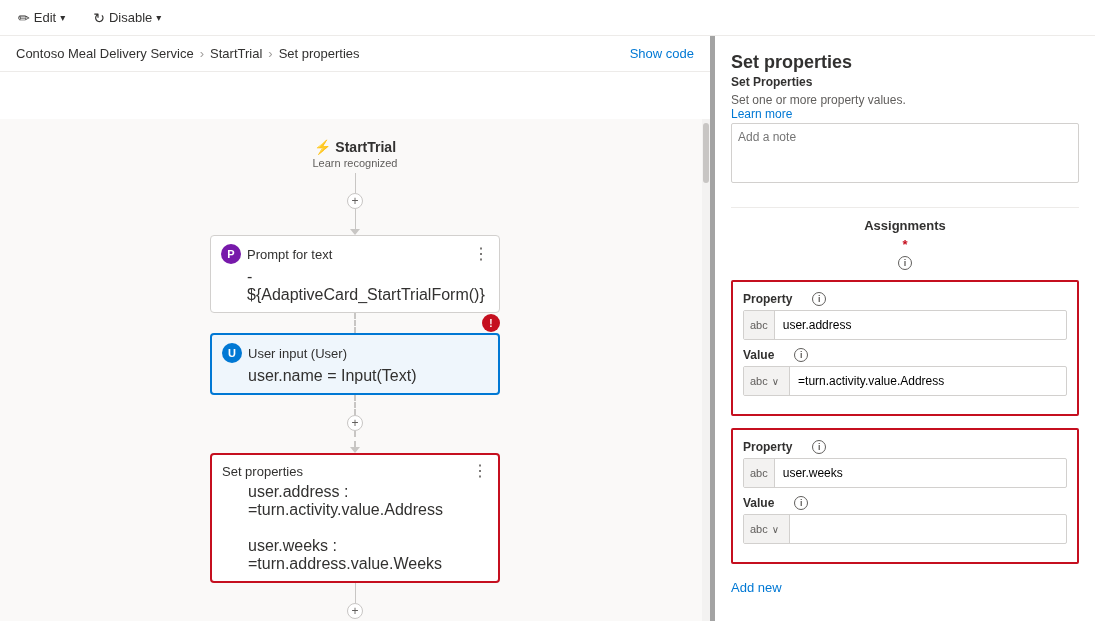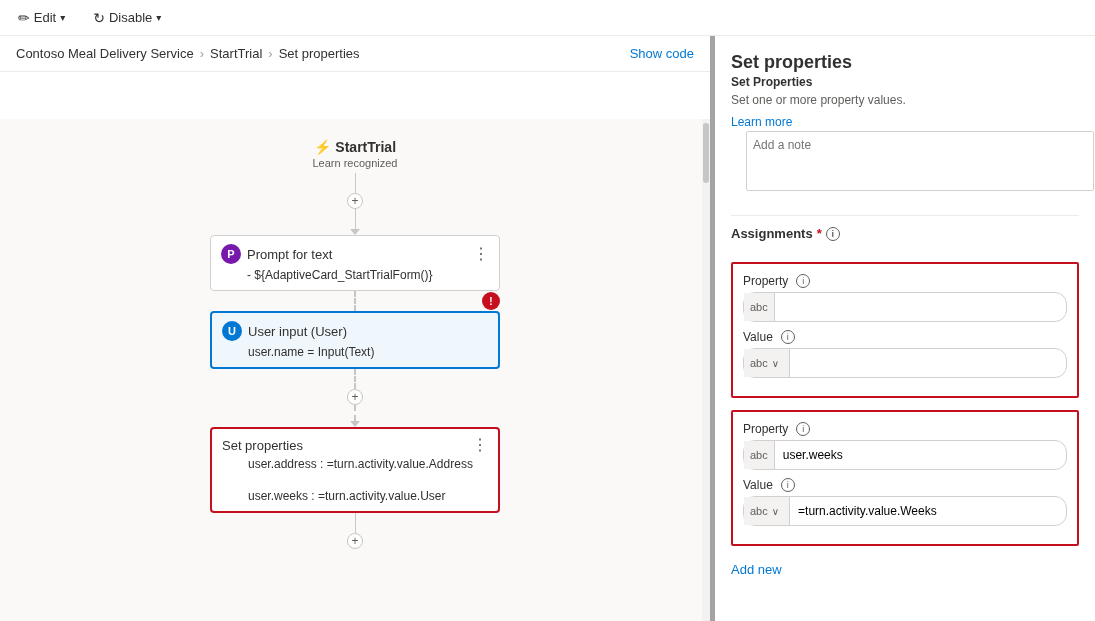--- a/index.html
+++ b/index.html
@@ -181,21 +181,21 @@
     }
     .node-icon.purple { background: #7719aa; }
     .node-icon.blue { background: #0078d4; }
     .node-menu {
       color: #605e5c;
       cursor: pointer;
       font-size: 16px;
       line-height: 1;
     }
     .flow-node-content {
-      font-size: 12px;
+      font-size: 16px;
       color: #323130;
       padding-left: 26px;
     }
 
     
     .right-panel {
       width: 380px;
       display: flex;
       flex-direction: column;
       background: #fff;
@@ -210,50 +210,50 @@
     }
     .panel-subtitle {
       font-size: 12px;
       font-weight: 600;
       color: #323130;
       margin-bottom: 4px;
     }
     .panel-desc {
       font-size: 12px;
       color: #605e5c;
-      margin-bottom: 8px;
+      margin-bottom: 0;
     }
     .learn-more {
       color: #0078d4;
       font-size: 12px;
       cursor: pointer;
       text-decoration: none;
       display: inline-block;
       margin-bottom: 2px;
     }
     .note-textarea {
       width: 100%;
       height: 60px;
       border: 1px solid #d2d0ce;
       border-radius: 2px;
       padding: 6px;
       font-size: 12px;
       color: #a19f9d;
       resize: none;
       margin-bottom: 14px;
       font-family: inherit;
-      margin-left: 15px;
     }
     .assignments-label {
       font-size: 13px;
       font-weight: 600;
-      margin-bottom: 21px;
+      margin-bottom: 10px;
       display: flex;
       align-items: center;
       gap: 4px;
+      flex-direction: column;
     }
     .info-icon {
       width: 14px;
       height: 14px;
       border-radius: 50%;
       border: 1px solid #605e5c;
       display: inline-flex;
       align-items: center;
       justify-content: center;
       font-size: 9px;
@@ -262,32 +262,32 @@
     }
 
     .assignment-block {
       border: 2px solid #c50f1f;
       border-radius: 2px;
       padding: 10px;
       margin-bottom: 12px;
     }
     .field-label {
       font-size: 12px;
-      font-weight: 400;
+      font-weight: 700;
       margin-bottom: 4px;
       display: flex;
       align-items: center;
-      gap: 8px;
+      gap: 20px;
       color: #323130;
     }
     .field-row {
       display: flex;
       align-items: center;
       border: 1px solid #d2d0ce;
-      border-radius: 12px;
+      border-radius: 2px;
       background: #fff;
       height: 30px;
       margin-bottom: 8px;
     }
     .field-prefix {
       padding: 0 6px;
       font-size: 11px;
       color: #605e5c;
       border-right: 1px solid #d2d0ce;
       height: 100%;
@@ -440,21 +440,21 @@
 
           <div class="flow-node highlighted" style="background:#fff;">
             <div class="flow-node-header">
               <div class="flow-node-title">
                 <span>Set properties</span>
               </div>
               <span class="node-menu">⋮</span>
             </div>
             <div class="flow-node-content">
               <div style="margin-bottom:18px;">user.address : =turn.activity.value.Address</div>
-              <div>user.weeks : =turn.activity.value.User</div>
+              <div>user.weeks : =turn.address.value.Weeks</div>
             </div>
           </div>
 
           <div class="connector">
             <div class="connector-line"></div>
             <div class="connector-plus">+</div>
           </div>
 
         </div>
       </div>
@@ -481,31 +481,33 @@
       <span class="info-icon">i</span>
     </div>
 
     <div class="assignment-block">
       <div class="field-label">
         <span>Property</span>
         <span class="info-icon">i</span>
       </div>
       <div class="field-row">
         <div class="field-prefix">abc</div>
+        <input class="field-input" type="text" value="user.address" style="">
       </div>
 
       <div class="field-label">
         <span>Value</span>
         <span class="info-icon">i</span>
       </div>
       <div class="field-row">
         <div class="field-prefix">
           <span>abc</span>
           <span class="field-dropdown">∨</span>
         </div>
+        <input class="field-input" type="text" value="=turn.activity.value.Address" style="">
       </div>
     </div>
 
     <div class="assignment-block">
       <div class="field-label">
         <span>Property</span>
         <span class="info-icon">i</span>
       </div>
       <div class="field-row">
         <div class="field-prefix">abc</div>
@@ -514,21 +516,20 @@
 
       <div class="field-label">
         <span>Value</span>
         <span class="info-icon">i</span>
       </div>
       <div class="field-row">
         <div class="field-prefix">
           <span>abc</span>
           <span class="field-dropdown">∨</span>
         </div>
-        <input class="field-input" type="text" value="=turn.activity.value.Weeks" style="">
       </div>
     </div>
 
     <button class="add-new-btn">
       <span>Add new</span>
     </button>
 
   </div>
 </div>
 

